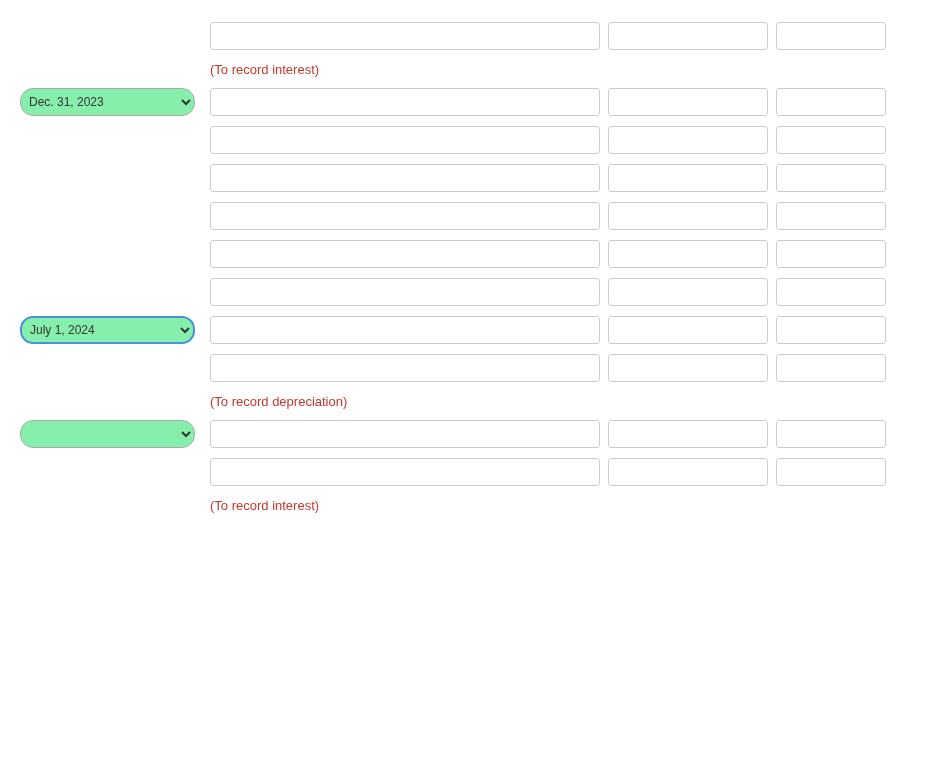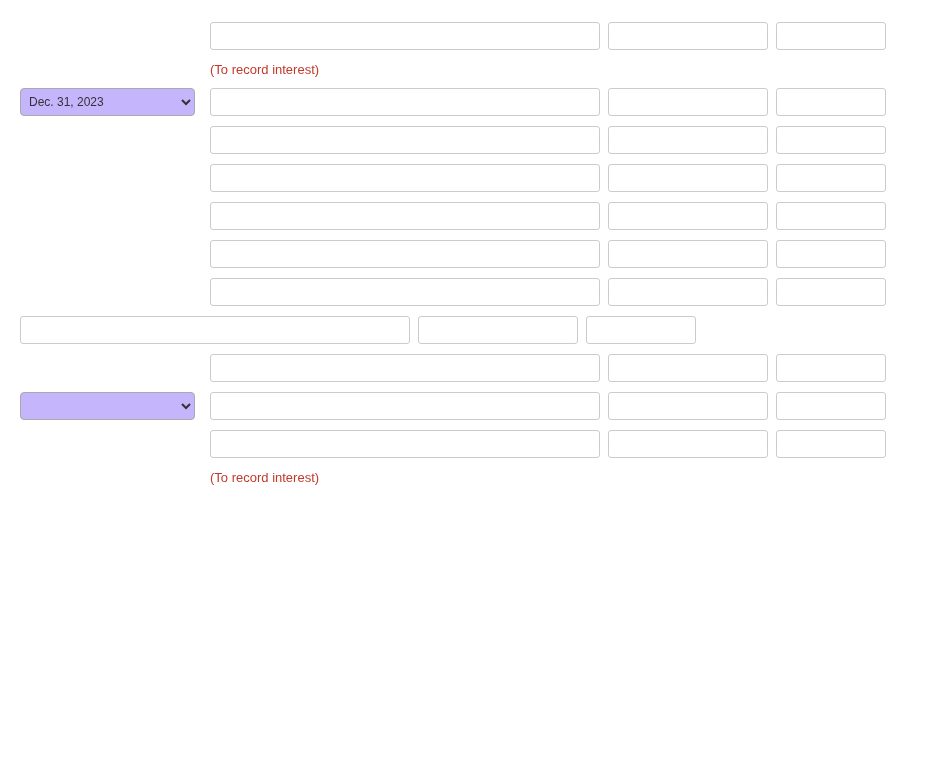--- a/index.html
+++ b/index.html
@@ -30,25 +30,25 @@
 
     .date-cell {
       width: 190px;
       flex-shrink: 0;
     }
 
     .date-select {
       width: 175px;
       height: 28px;
       border: 1px solid #aaa;
-      border-radius: 4px;
+      border-radius: 13px;
       padding: 2px 4px;
       font-size: 12px;
       color: #333;
-      background: #c4b5fd;
+      background: #86efac;
       cursor: pointer;
     }
 
     .date-select.highlighted {
       border-color: #4a90d9;
       border-width: 2px;
     }
 
     .input-wide {
       width: 390px;
@@ -175,36 +175,44 @@
   <div class="row">
     <div class="spacer-left"></div>
     <div class="inputs-group">
       <input type="text" class="input-wide" style="">
       <input type="text" class="input-medium" style="">
       <input type="text" class="input-small" style="">
     </div>
   </div>
 
   <div class="row">
-    <div class="inputs-group">
-      <input type="text" class="input-wide" style="">
-      <input type="text" class="input-medium" style="">
-      <input type="text" class="input-small" style="">
-    </div>
-  </div>
-
-  <div class="row">
-    <div class="spacer-left"></div>
-    <div class="inputs-group">
-      <input type="text" class="input-wide" style="">
-      <input type="text" class="input-medium" style="">
-      <input type="text" class="input-small" style="">
-    </div>
-  </div>
-
+    <div class="date-cell">
+      <select class="date-select highlighted">
+        <option value="july12024">July 1, 2024</option>
+      </select>
+    </div>
+    <div class="inputs-group">
+      <input type="text" class="input-wide" style="">
+      <input type="text" class="input-medium" style="">
+      <input type="text" class="input-small" style="">
+    </div>
+  </div>
+
+  <div class="row">
+    <div class="spacer-left"></div>
+    <div class="inputs-group">
+      <input type="text" class="input-wide" style="">
+      <input type="text" class="input-medium" style="">
+      <input type="text" class="input-small" style="">
+    </div>
+  </div>
+
+  <div class="note-row">
+    <span class="note-text">(To record depreciation)</span>
+  </div>
 
   <div class="row">
     <div class="date-cell">
       <select class="date-select">
         <option value=""></option>
         <option value="july2024">July 2024</option>
       </select>
     </div>
     <div class="inputs-group">
       <input type="text" class="input-wide" style="">

